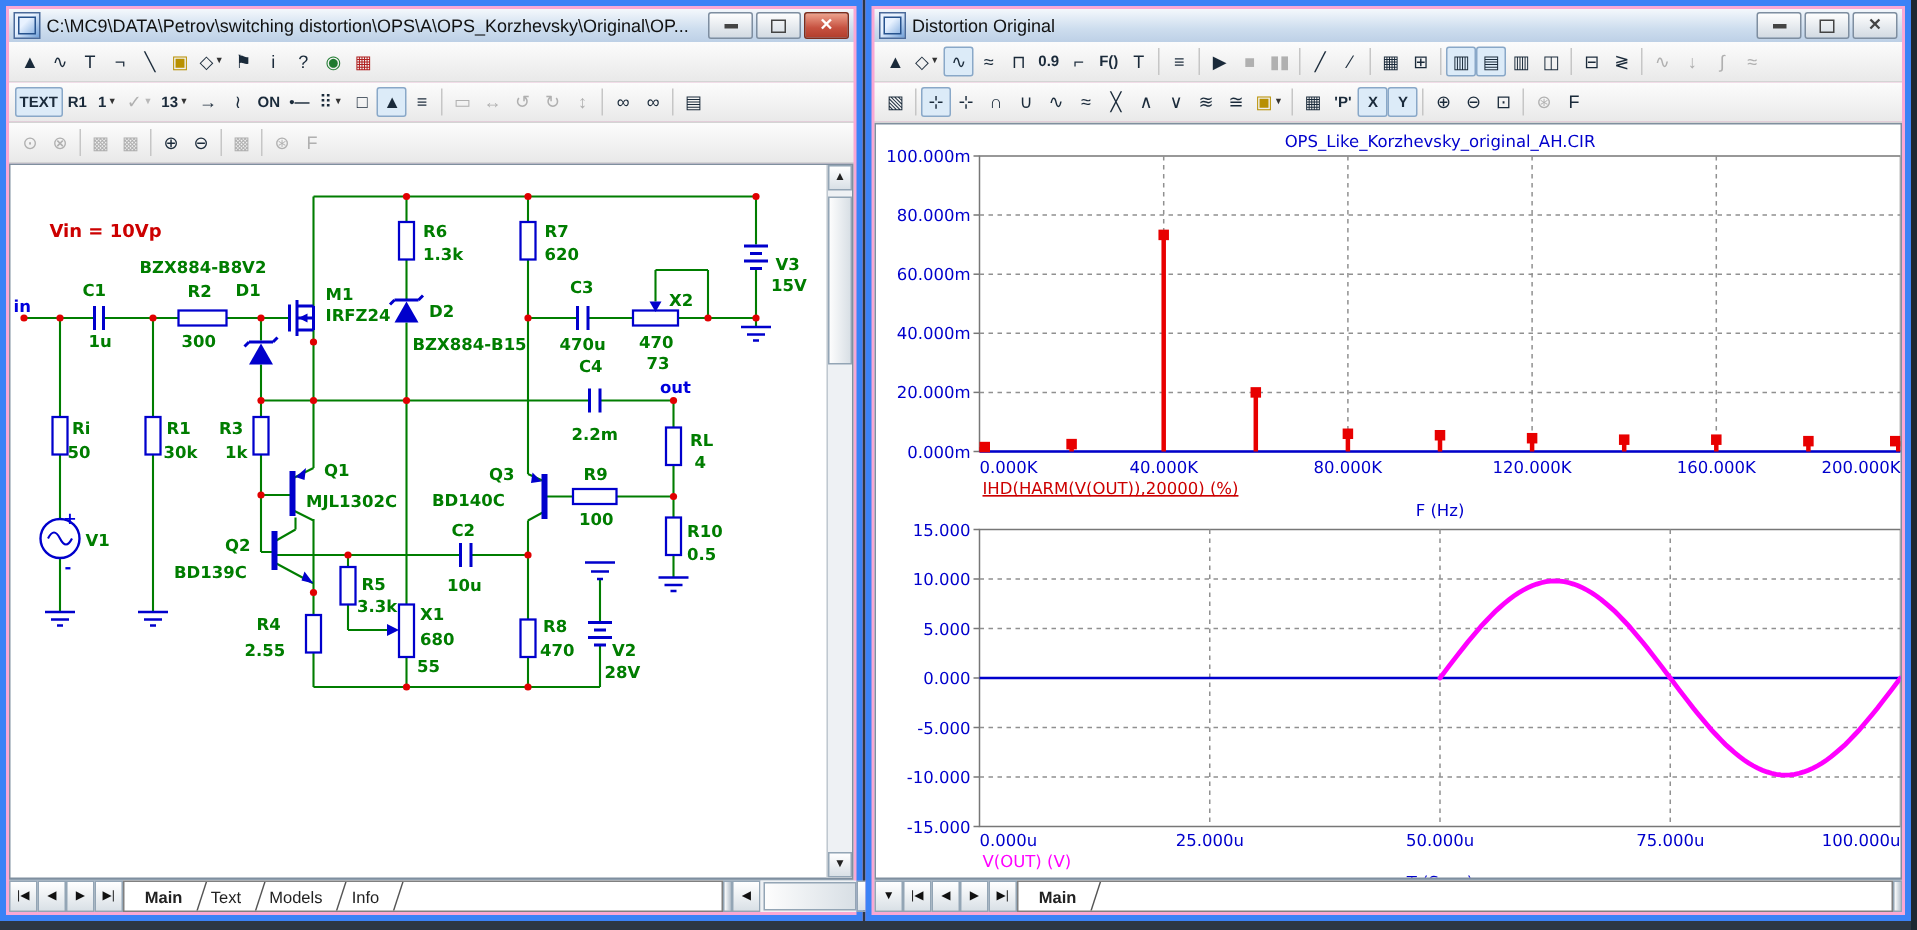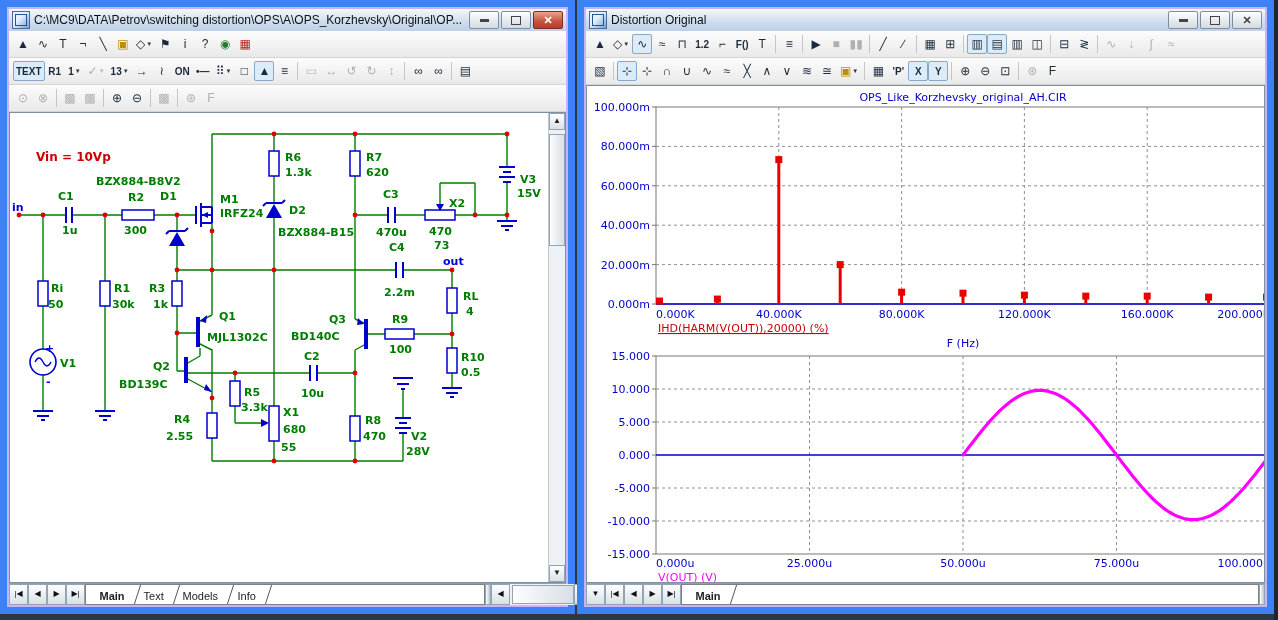--- a/index.html
+++ b/index.html
@@ -1,17 +1,17 @@
 <!DOCTYPE html>
 <html><head>
 <meta charset="utf-8">
 <style>
   html,body{margin:0;padding:0;width:1278px;height:620px;background:#2c3744;overflow:hidden;
             font-family:"Liberation Sans",sans-serif;}
-  .win{position:absolute;top:0;height:614px;background:#c4b5fd;border:7px solid #3b82f6;
+  .win{position:absolute;top:0;height:614px;background:#f9a8d4;border:4px solid #3b82f6;
        box-sizing:border-box;padding:2px;display:flex;flex-direction:column;}
   #win-left{left:0;width:575px;}
   #win-right{left:577px;width:697px;}
   .titlebar{height:22px;background:linear-gradient(#f4f8fc,#cdddee 60%,#bdd0e6);display:flex;
             align-items:center;padding:0 3px;gap:4px;flex:0 0 auto;}
   .title-text{font-size:12px;color:#111;white-space:nowrap;overflow:hidden;flex:1;}
   .winbtns{display:flex;gap:2px;}
   .wbtn{width:28px;height:16px;border:1px solid #7e8ea0;border-radius:2px;
         background:linear-gradient(#fefefe,#d2dae2);display:flex;align-items:center;justify-content:center;}
   .wbtn .g-min{width:9px;height:3px;background:#444;}
@@ -310,21 +310,21 @@
           <span class="g-x">✕</span>
         </div>
     </div>
   </div>
   <div class="toolbar">
       <div class="tbtn">▲</div>
       <div class="tbtn">◇<span class="caret">▼</span></div>
       <div class="tbtn on">∿</div>
       <div class="tbtn">≈</div>
       <div class="tbtn">⊓</div>
-      <div class="tbtn small">1.2</div>
+      <div class="tbtn small">0.9</div>
       <div class="tbtn">⌐</div>
       <div class="tbtn small">F()</div>
       <div class="tbtn">T</div>
       <div class="tsep"></div>
       <div class="tbtn">≡</div>
       <div class="tsep"></div>
       <div class="tbtn">▶</div>
       <div class="tbtn dis">■</div>
       <div class="tbtn dis">▮▮</div>
       <div class="tsep"></div>

